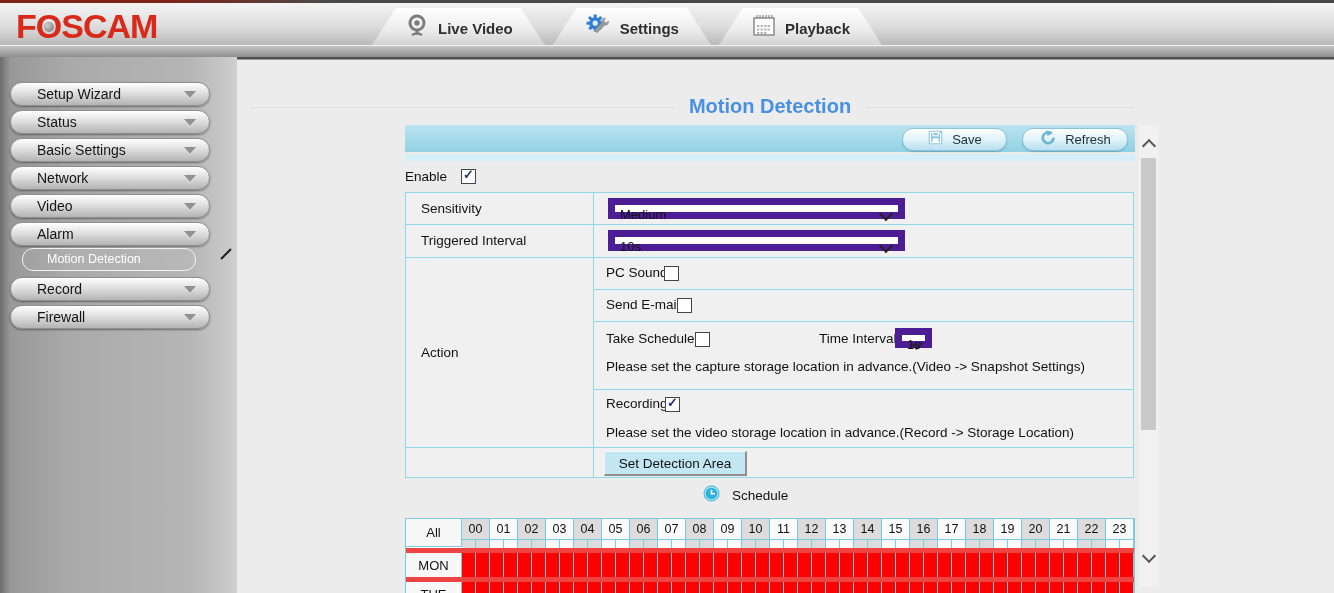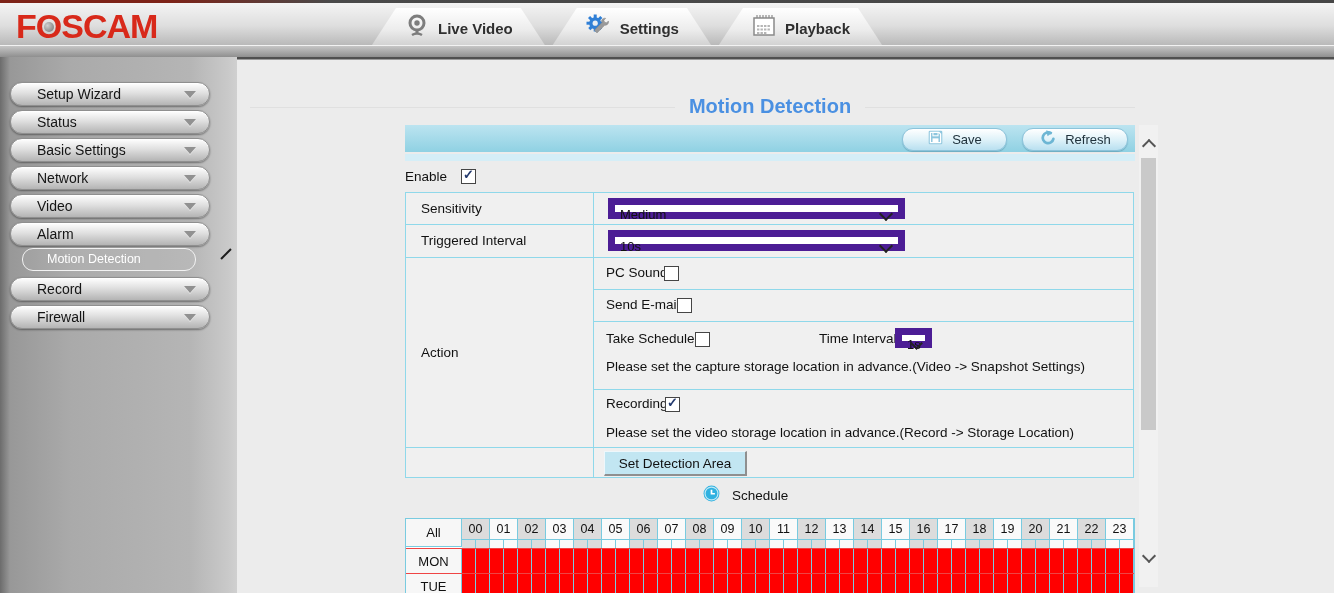--- a/index.html
+++ b/index.html
@@ -116,21 +116,21 @@
     border:1px solid #79cbe0;background:#fff;}
   .sched-corner{position:absolute;left:0;top:0;width:56px;height:28px;box-sizing:border-box;
     border-right:1px solid #79cbe0;border-bottom:1px solid #79cbe0;background:#f7f7f7;
     font-size:13px;color:#111;display:flex;align-items:center;justify-content:center;cursor:pointer;}
   .hour-row{margin-left:56px;height:20px;display:flex;}
   .hcell{flex:1;box-sizing:border-box;border-right:1px solid #79cbe0;font-size:12.5px;color:#111;
     display:flex;align-items:center;justify-content:center;cursor:pointer;}
   .strip-row{margin-left:56px;height:8px;display:flex;border-top:1px solid #79cbe0;}
   .scell{flex:1;box-sizing:border-box;border-right:1px solid #79cbe0;cursor:pointer;}
   .even{background:#dcdcdc;} .odd{background:#fafafa;}
-  .drow{height:24px;display:flex;border-top:1px solid #ef4444;}
+  .drow{height:24px;display:flex;border-top:5px solid #ef4444;}
   .dlabel{width:56px;box-sizing:border-box;border-right:1px solid #79cbe0;background:#f7f7f7;
     font-size:13px;color:#111;display:flex;align-items:center;justify-content:center;cursor:pointer;}
   .dcell{flex:1;box-sizing:border-box;border-right:1px solid #79cbe0;cursor:pointer;}
 
   
   .scrollbar{position:absolute;left:1139px;top:125px;width:19px;height:462px;background:#f1f1f1;}
   .scroll-thumb{position:absolute;left:2px;top:33px;width:15px;height:272px;background:#c9c9c9;cursor:pointer;}
   .chev{position:absolute;left:5px;width:8px;height:8px;border-right:2px solid #555;
     border-bottom:2px solid #555;cursor:pointer;}
   .chev-up{top:16px;transform:rotate(-135deg);}

